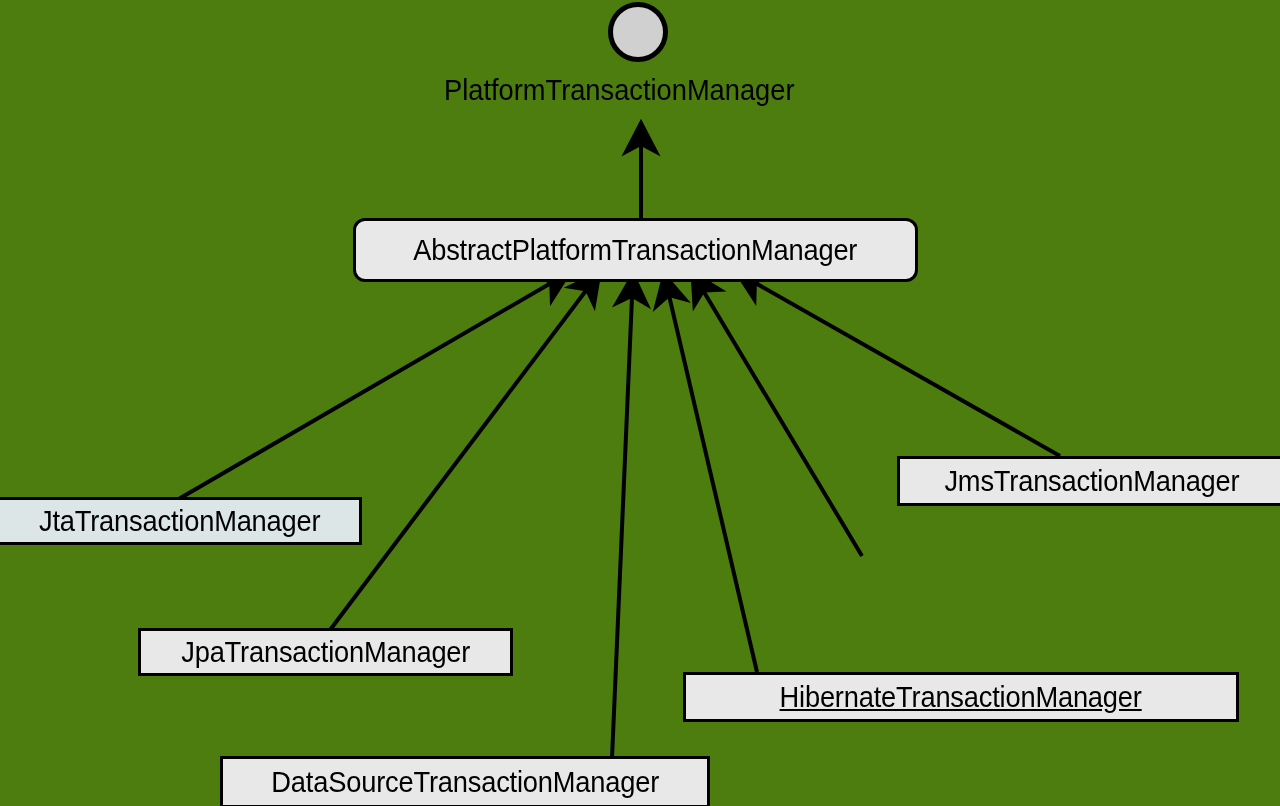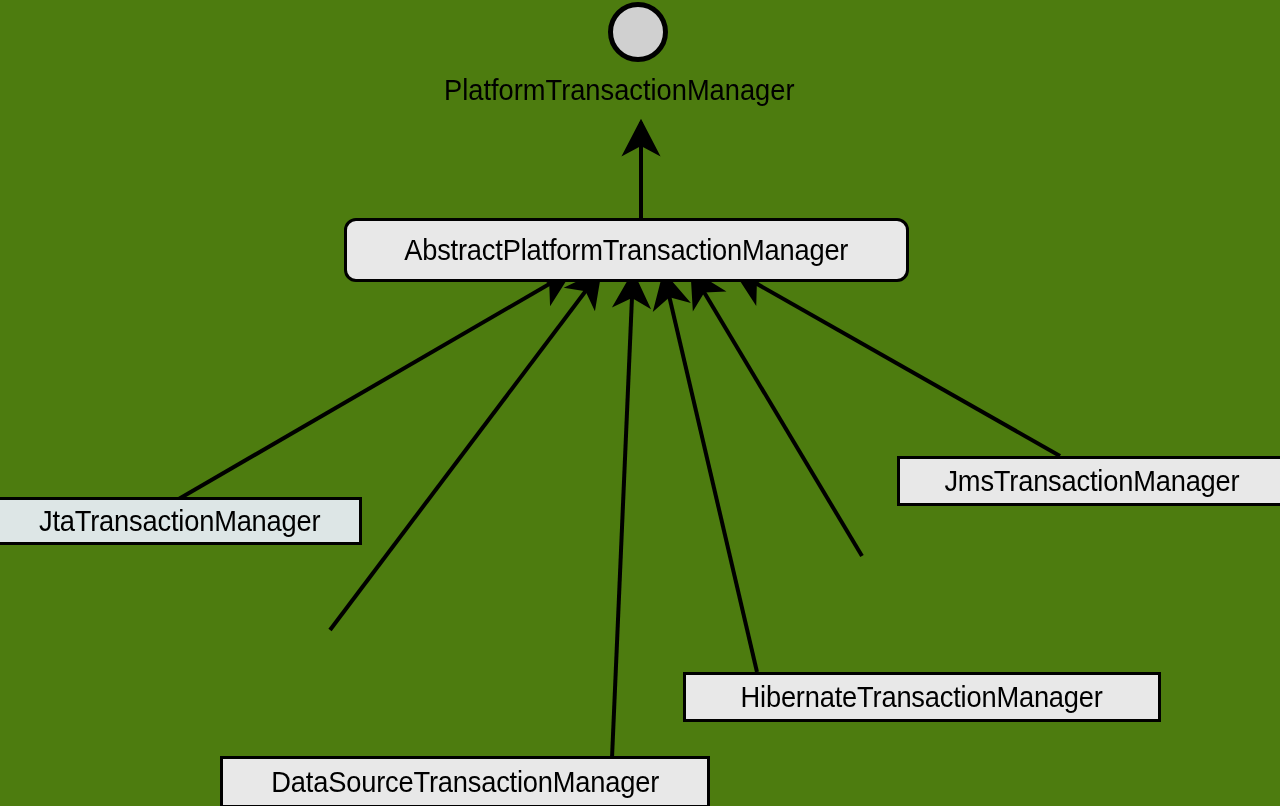--- a/index.html
+++ b/index.html
@@ -99,34 +99,37 @@
     </g>
 
     <g>
       <line x1="1060" y1="456" x2="736" y2="272" stroke="#000000" stroke-width="4" marker-end="url(#solidArrow)"></line>
     </g>
   </svg>
 
   <div id="iface-circle" style="left:608px; top:2px; width:60px; height:60px;"></div>
   <div id="iface-label" style="left:444px; top:74px;">PlatformTransactionManager</div>
 
-  <div class="node" style="left:344px; top:218px; width:565px; height:64px;border-radius:12px;">
+  <div class="node" style="left:353px; top:218px; width:565px; height:64px;border-radius:12px;">
     <span class="node-label">AbstractPlatformTransactionManager</span>
   </div>
 
   <div class="node tinted" style="left:-3px; top:497px; width:365px; height:48px;">
     <span class="node-label">JtaTransactionManager</span>
   </div>
 
+  <div class="node" style="left:138px; top:628px; width:375px; height:48px;">
+    <span class="node-label">JpaTransactionManager</span>
+  </div>
 
   <div class="node" style="left:220px; top:756px; width:490px; height:52px;">
     <span class="node-label">DataSourceTransactionManager</span>
   </div>
 
-  <div class="node" style="left:683px; top:672px; width:478px; height:50px;">
+  <div class="node" style="left:683px; top:672px; width:556px; height:50px;text-decoration:underline;">
     <span class="node-label">HibernateTransactionManager</span>
   </div>
 
 
   <div class="node" style="left:897px; top:456px; width:390px; height:50px;">
     <span class="node-label">JmsTransactionManager</span>
   </div>
 
 </div>
 

